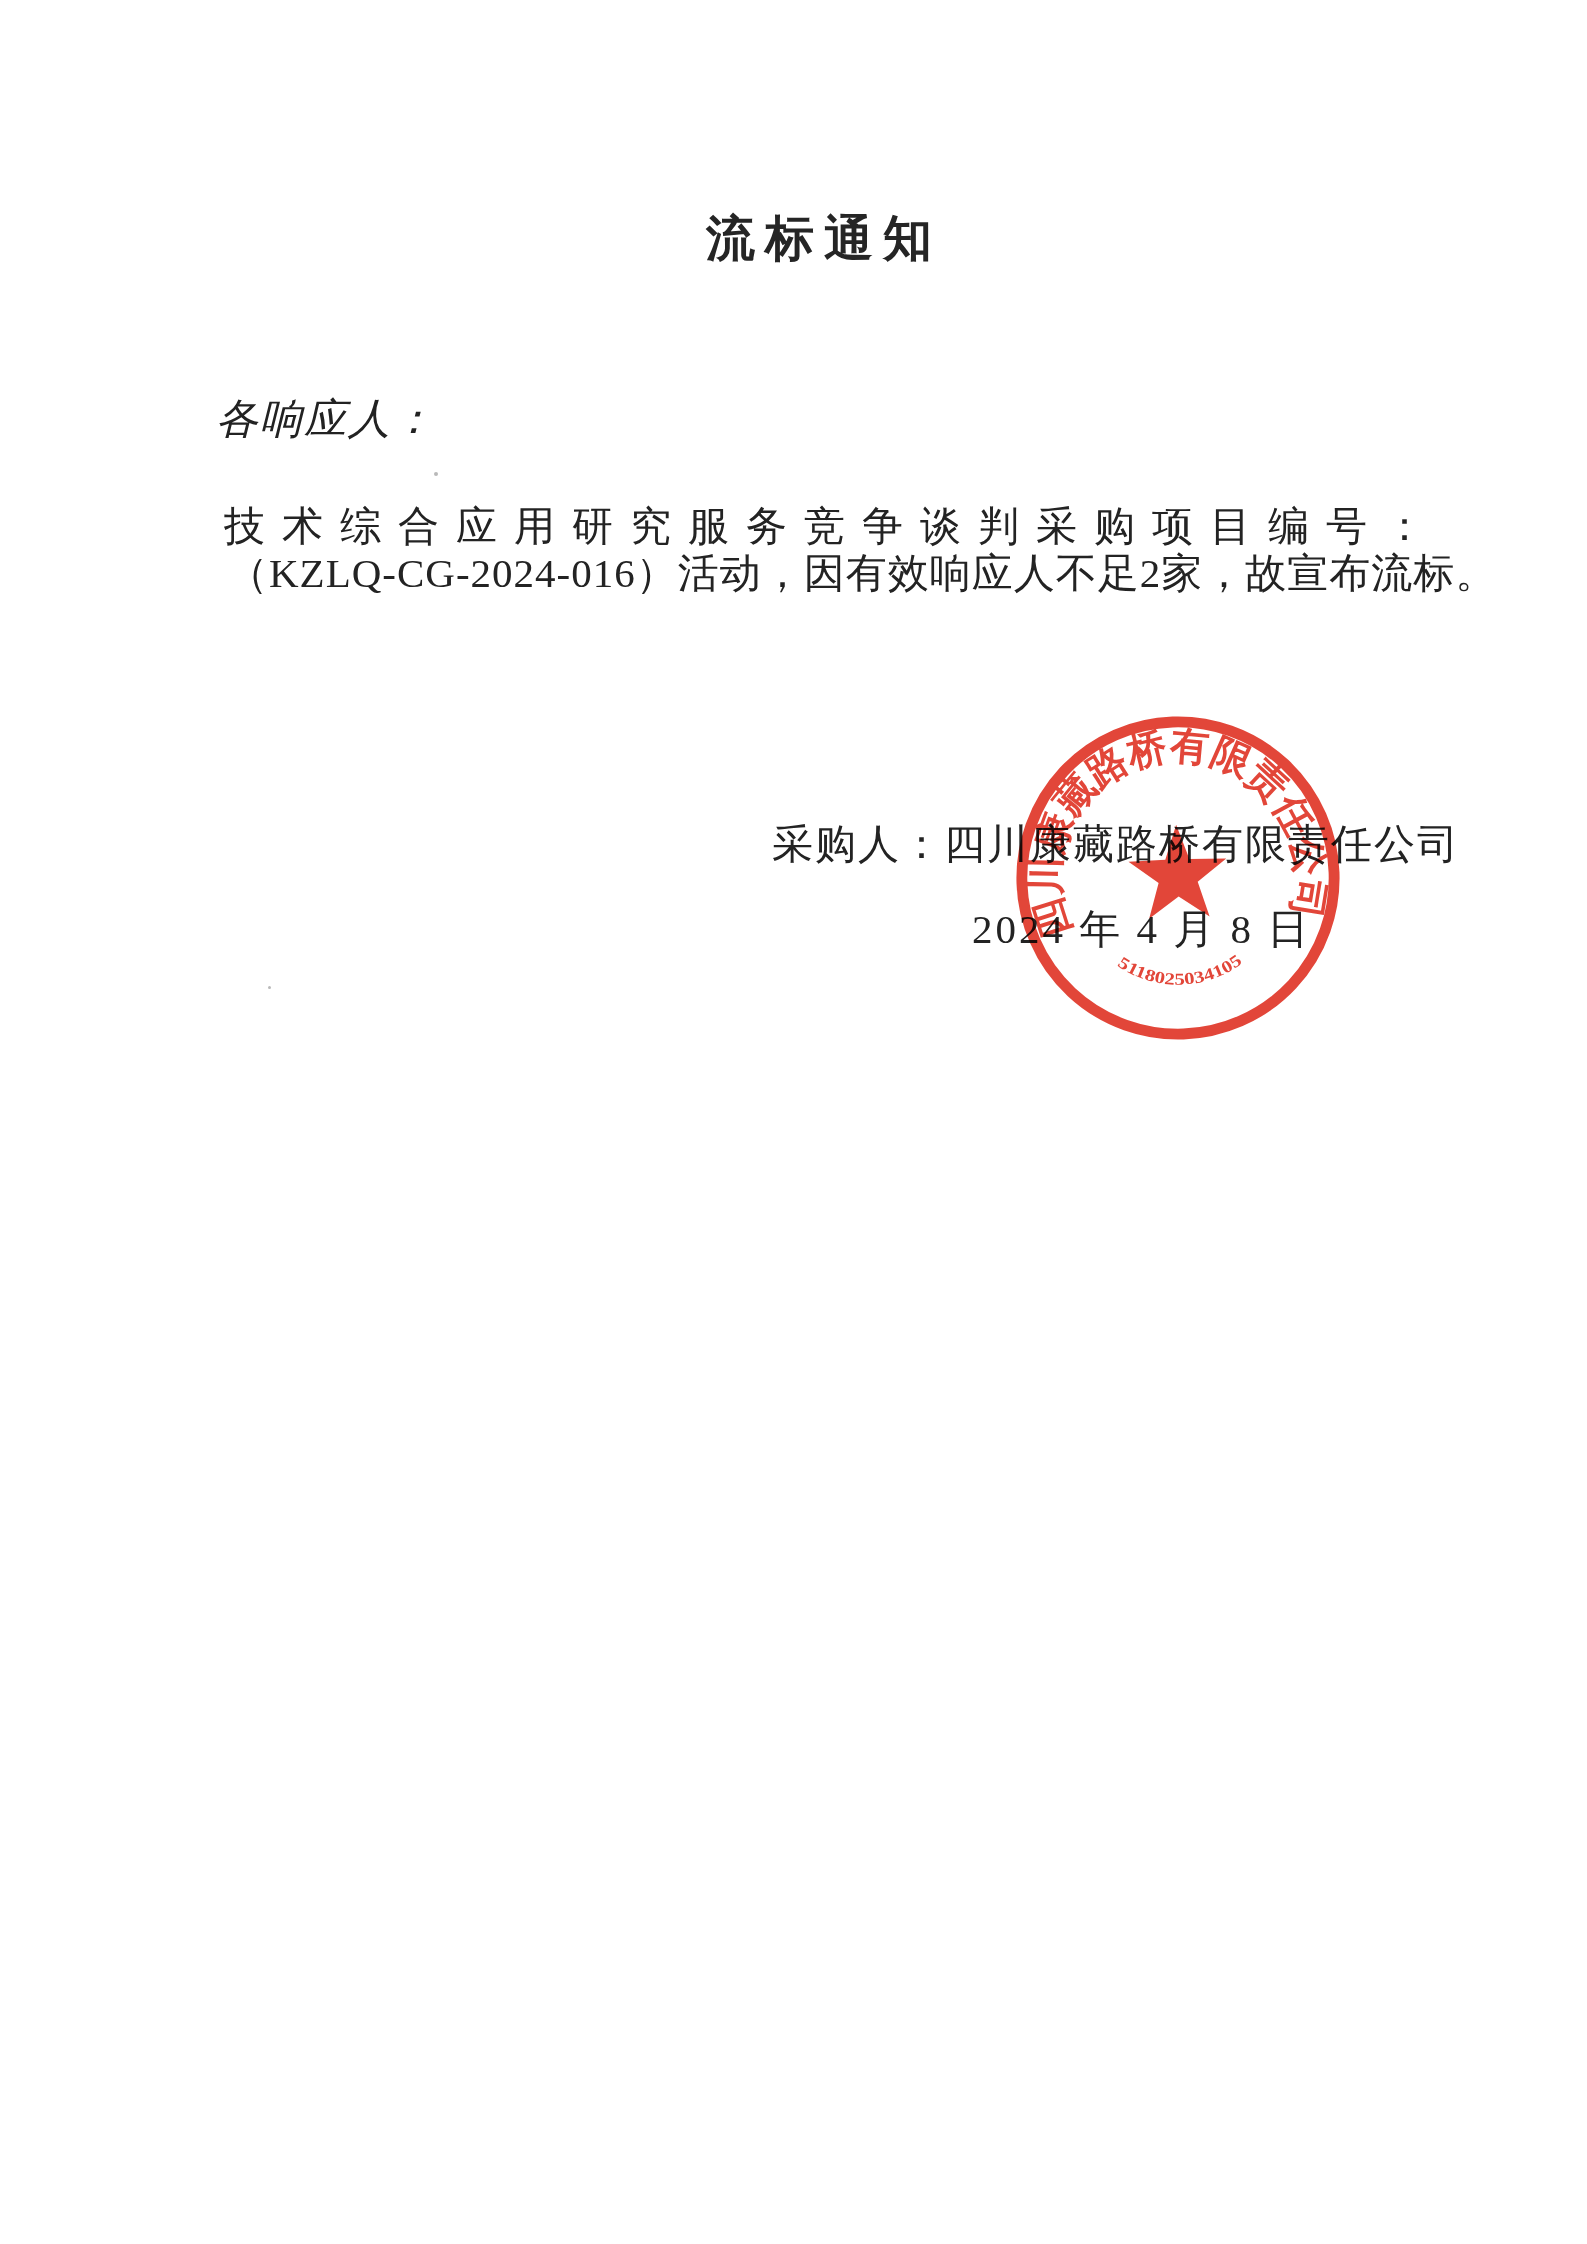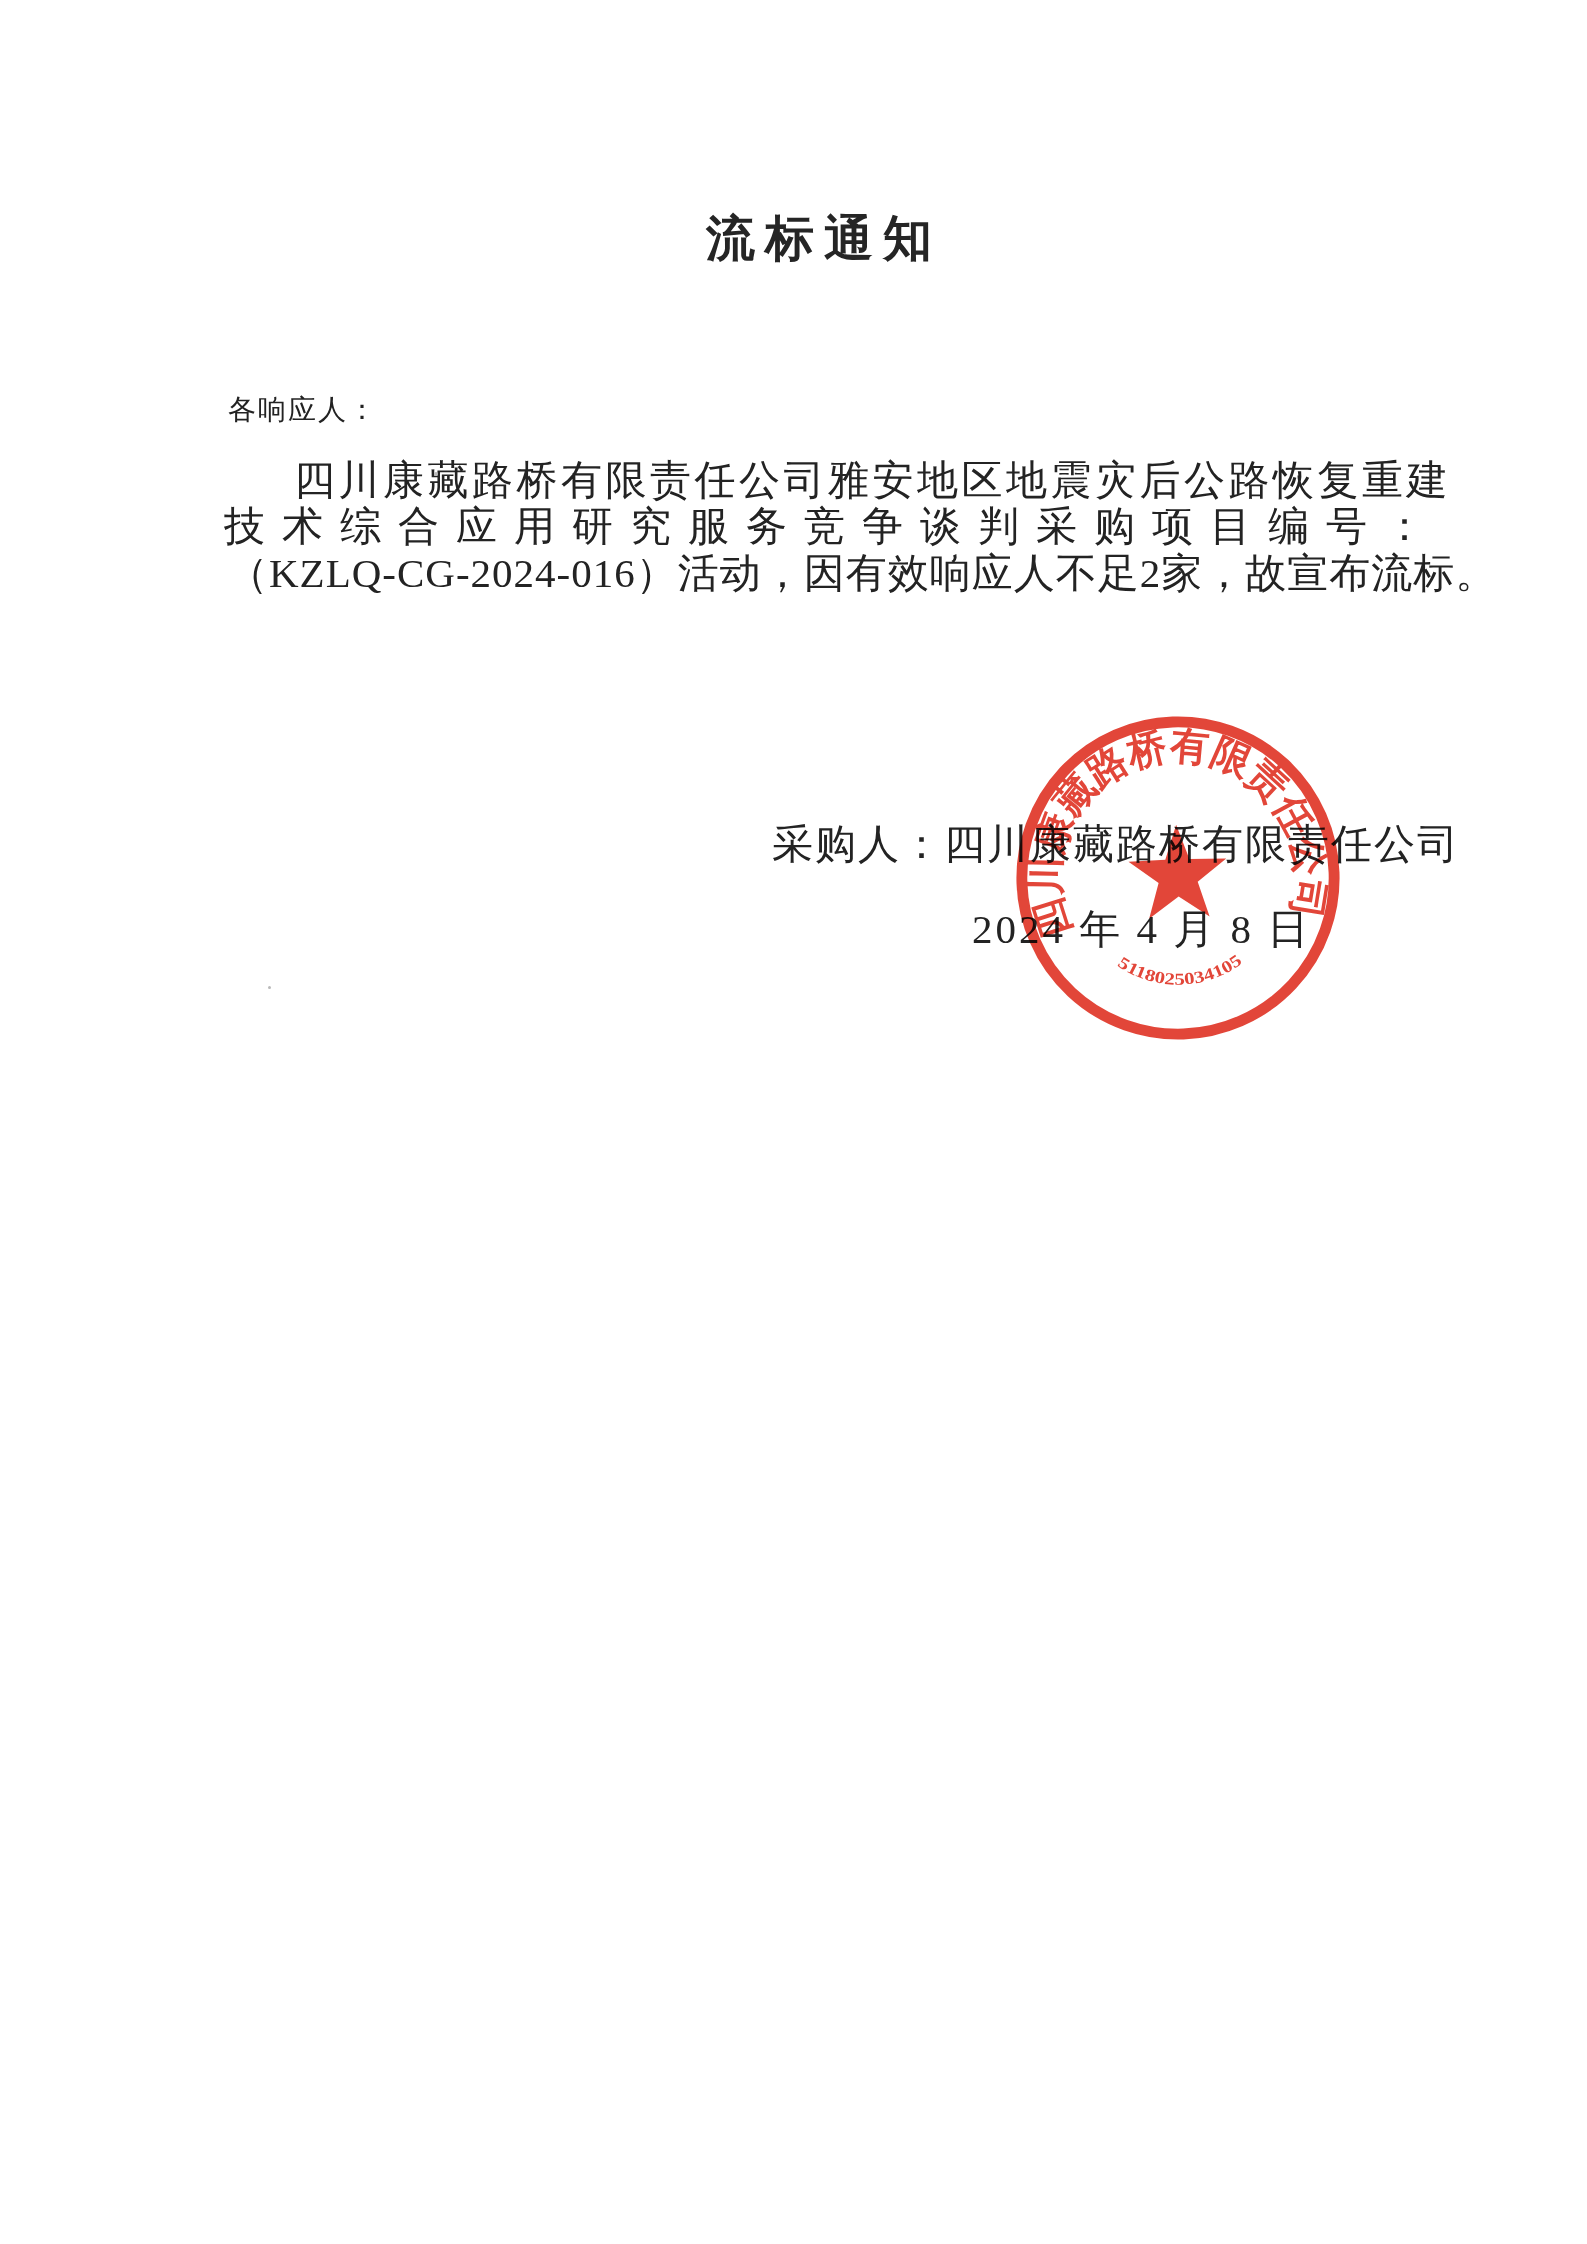--- a/index.html
+++ b/index.html
@@ -21,25 +21,26 @@
     left: 706px;
     top: 206px;
     font-size: 49px;
     font-weight: bold;
     letter-spacing: 10px;
     white-space: nowrap;
     color: #252525;
   }
   .salutation {
     position: absolute;
-    left: 228px;
+    left: 216px;
     top: 391px;
-    font-size: 28px;
+    font-size: 42px;
     letter-spacing: 2px;
     white-space: nowrap;
+    font-style: italic;
   }
   .body-line {
     position: absolute;
     font-size: 41px;
     white-space: nowrap;
     color: #232323;
   }
   .body-line.l1 {
     left: 294px;
     top: 453px;
@@ -98,21 +99,20 @@
 </style>
 </head>
 <body>
 
 <div class="page">
 
   <div class="doc-title">流标通知</div>
 
   <div class="salutation">各响应人：</div>
 
-  <div class="body-line l1">四川康藏路桥有限责任公司雅安地区地震灾后公路恢复重建</div>
 
   <div class="body-line l2">技术综合应用研究服务竞争谈判采购项目编号：</div>
 
   <div class="body-line l3">（KZLQ-CG-2024-016）活动，因有效响应人不足2家，故宣布流标。</div>
 
   <div class="purchaser-line">采购人：四川康藏路桥有限责任公司</div>
 
   <div class="date-line">2024 年 4 月 8 日</div>
 
   <svg class="stamp" viewBox="0 0 340 340" aria-hidden="true">

